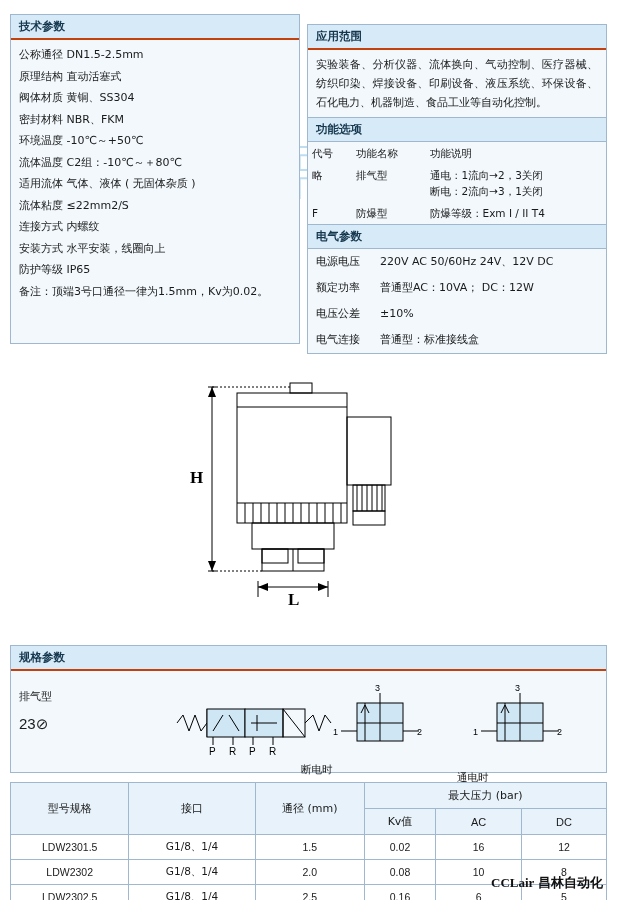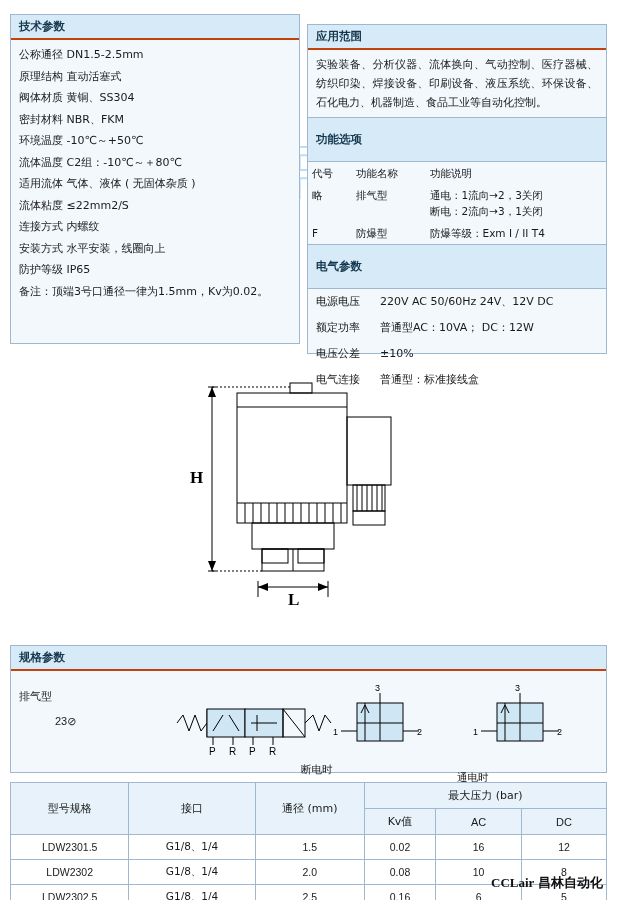--- a/index.html
+++ b/index.html
@@ -52,21 +52,21 @@
   #left-panel .row { line-height: 21.5px; }
 
   
   #right-panel { left: 307px; top: 24px; width: 300px; height: 330px; }
   #right-panel .sub-head {
     background: #d7eaf7;
     border-top: 1px solid #9fb8cf;
     border-bottom: 1px solid #9fb8cf;
     font-weight: bold;
     font-size: 11.5px;
-    padding: 14px 8px;
+    padding: 4px 8px;
     color: #16384f;
   }
   .app-text {
     padding: 5px 8px;
     line-height: 19px;
     font-size: 11px;
     text-align: justify;
   }
   .fn-table {
     width: 100%;
@@ -284,21 +284,21 @@
       <text x="40" y="118" font-family="Liberation Serif, serif" font-size="17" font-weight="bold" fill="#000">H</text>
       <text x="138" y="240" font-family="Liberation Serif, serif" font-size="17" font-weight="bold" fill="#000">L</text>
     </svg>
   </div>
 
   <div class="panel" id="spec-panel">
     <div class="panel-head cn">规格参数</div>
     <div class="panel-body">
 
       <div style="position:absolute; left:8px; top:18px; font-size:11px;" class="cn">排气型</div>
-      <div style="position:absolute; left:8px; top:44px; font-size:11px;margin-left:36px;">23⊘</div>
+      <div style="position:absolute; left:8px; top:44px; font-size:15px;">23⊘</div>
 
       <svg style="position:absolute; left:150px; top:8px;" width="440" height="90" viewBox="0 0 440 90">
         <g stroke="#000" fill="none" stroke-width="1">
 
           <polyline points="16,44 22,36 28,52 34,36 40,52 46,44"></polyline>
           <line x1="46" y1="30" x2="46" y2="58"></line>
 
           <rect x="46" y="30" width="38" height="28" fill="#cfe6f5"></rect>
           <rect x="84" y="30" width="38" height="28" fill="#cfe6f5"></rect>
 

